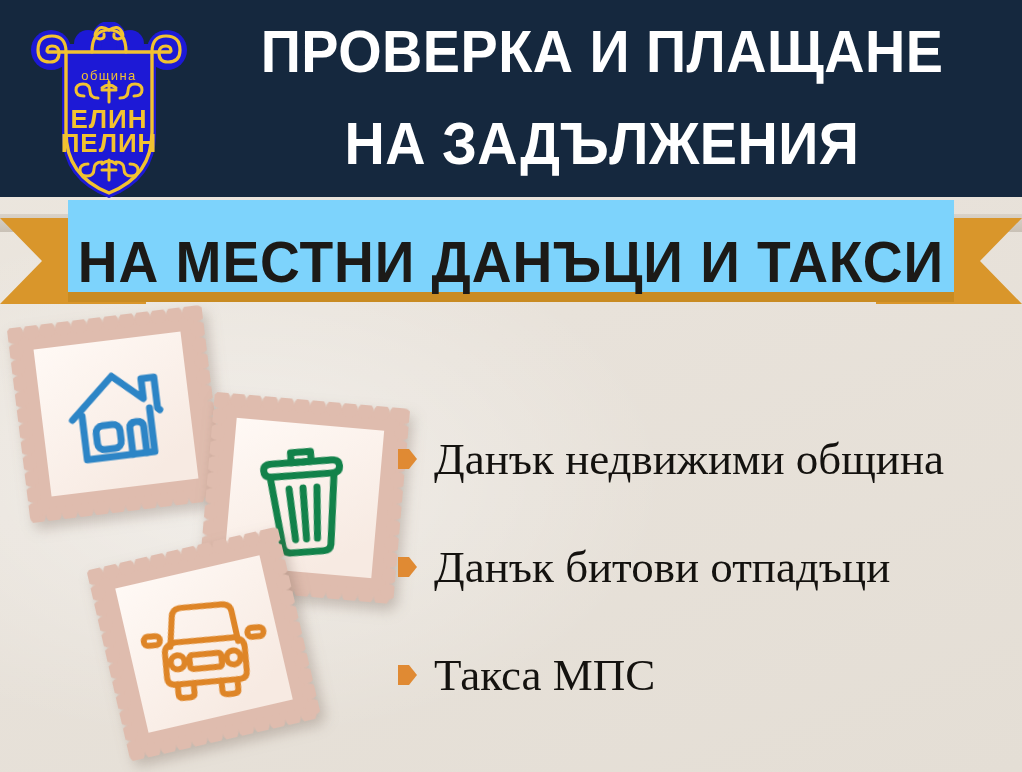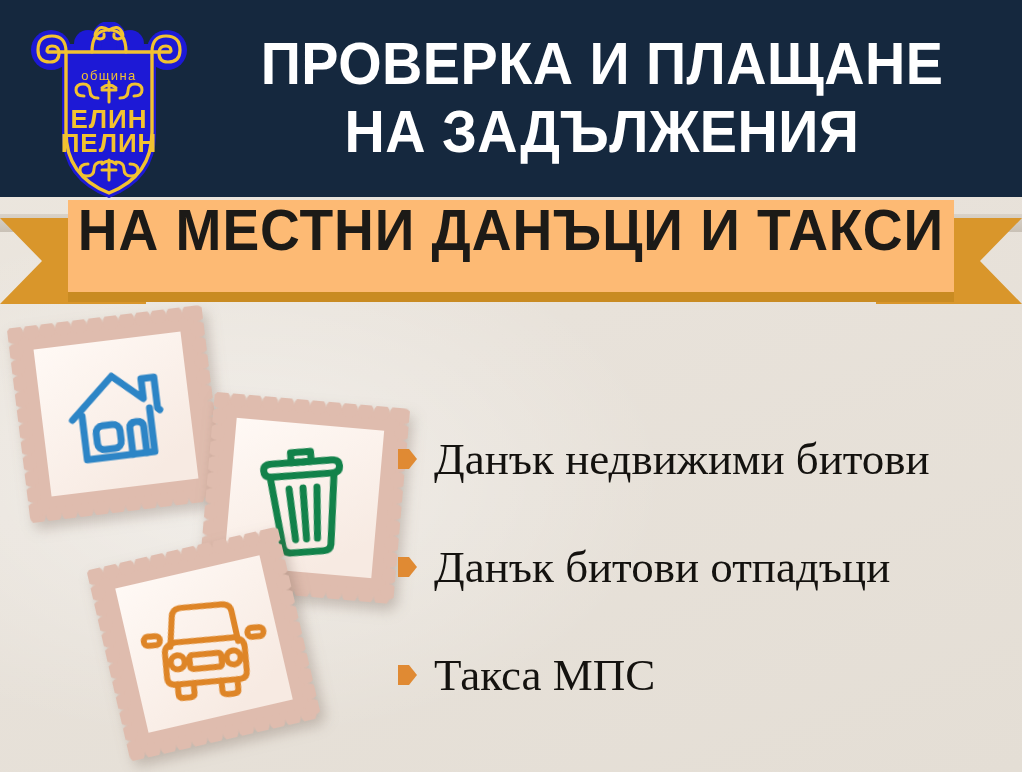--- a/index.html
+++ b/index.html
@@ -53,21 +53,21 @@
   
   .title-block {
     position: absolute;
     left: 196px;
     top: 18px;
     width: 812px;
     height: 160px;
     z-index: 7;
     display: flex;
     flex-direction: column;
-    justify-content: center;
+    justify-content: space-between;
     align-items: center;
   }
   .title-line {
     color: #FFFFFF;
     font-family: "Liberation Sans Narrow", "Liberation Sans", sans-serif;
     font-weight: 700;
     font-size: 60px;
     line-height: 68px;
     letter-spacing: 0.5px;
     text-align: center;
@@ -115,23 +115,23 @@
     width: 886px;
     height: 14px;
     background: #C98B22;
   }
   .ribbon-main {
     position: absolute;
     left: 68px;
     top: 0;
     width: 886px;
     height: 92px;
-    background: #fdba74;
+    background: #7dd3fc;
     display: flex;
-    align-items: flex-start;
+    align-items: flex-end;
     justify-content: center;
   }
   .ribbon-text {
     color: #1C1A17;
     font-family: "Liberation Sans Narrow", "Liberation Sans", sans-serif;
     font-weight: 700;
     font-size: 58px;
     line-height: 60px;
     letter-spacing: 1px;
     transform: scaleX(0.95);
@@ -401,21 +401,21 @@
   </div>
 
   <div class="list">
 
     <div class="list-item">
       <span class="bullet">
         <svg viewBox="0 0 19 22" xmlns="http://www.w3.org/2000/svg">
           <path d="M0 1 L11 1 L19 11 L11 21 L0 21 Z" fill="#E08A33"></path>
         </svg>
       </span>
-      <span class="list-label">Данък недвижими битови</span>
+      <span class="list-label">Данък недвижими община</span>
     </div>
 
     <div class="list-item">
       <span class="bullet">
         <svg viewBox="0 0 19 22" xmlns="http://www.w3.org/2000/svg">
           <path d="M0 1 L11 1 L19 11 L11 21 L0 21 Z" fill="#E08A33"></path>
         </svg>
       </span>
       <span class="list-label">Данък битови отпадъци</span>
     </div>

